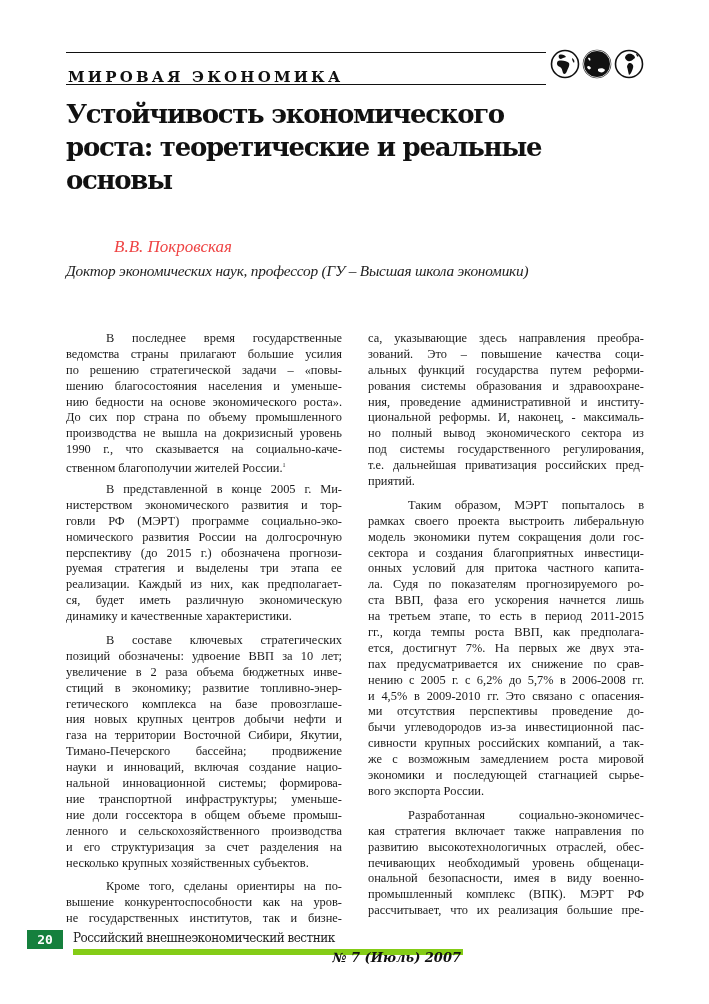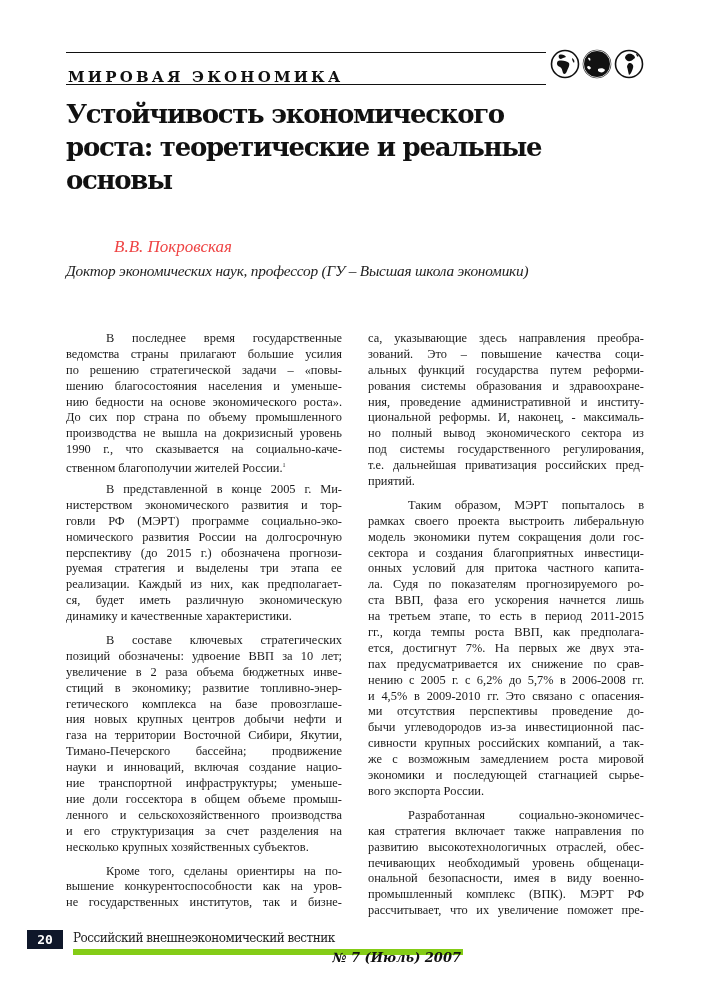--- a/index.html
+++ b/index.html
@@ -13,21 +13,21 @@
   .affiliation { position: absolute; left: 66px; top: 262px; font-family: "Liberation Serif", serif; font-style: italic; font-size: 15.3px; letter-spacing: -0.2px; color: #222; }
   .column { position: absolute; top: 331px; width: 276px; font-family: "Liberation Serif", serif; font-size: 12.4px; line-height: 15.9px; color: #1a1a1a; }
   .col-left { left: 66px; }
   .col-right { left: 368px; }
   .line { display: block; text-align: justify; text-align-last: justify; white-space: nowrap; height: 15.9px; overflow: visible; }
   .line.last { text-align-last: left; }
   .line.indent { padding-left: 40px; }
   .para-gap { display: block; height: 8px; }
   sup.fn { font-size: 6px; vertical-align: 5px; }
   .footer { position: absolute; left: 27px; top: 930px; width: 436px; height: 20px; }
-  .page-number { position: absolute; left: 0; top: 0; width: 36px; height: 19px; background: #0f172a; color: #fff; font-family: "DejaVu Sans Mono", monospace; font-weight: bold; font-size: 13px; line-height: 19px; text-align: center; }
+  .page-number { position: absolute; left: 0; top: 0; width: 36px; height: 19px; background: #15803d; color: #fff; font-family: "DejaVu Sans Mono", monospace; font-weight: bold; font-size: 13px; line-height: 19px; text-align: center; }
   .journal-line { position: absolute; left: 46px; top: 0; right: 0; height: 19px; border-bottom: 6px solid #84cc16; }
   .journal-name { position: absolute; left: 0; top: 1px; font-family: "DejaVu Serif", serif; font-size: 12px; letter-spacing: -0.5px; color: #222; }
   .issue { position: absolute; right: 2px; top: 0px; font-family: "DejaVu Serif", serif; font-style: italic; font-weight: bold; font-size: 13px; color: #111; margin-top: 20px; }
 </style>
 </head>
 <body>
 
 <div class="section-header">
   <span class="section-title">МИРОВАЯ ЭКОНОМИКА</span>
 </div>
@@ -90,20 +90,21 @@
   <div id="L3">
       <span class="line indent">В составе ключевых стратегических</span>
       <span class="line">позиций обозначены: удвоение ВВП за 10 лет;</span>
       <span class="line">увеличение в 2 раза объема бюджетных инве-</span>
       <span class="line">стиций в экономику; развитие топливно-энер-</span>
       <span class="line">гетического комплекса на базе провозглаше-</span>
       <span class="line">ния новых крупных центров добычи нефти и</span>
       <span class="line">газа на территории Восточной Сибири, Якутии,</span>
       <span class="line">Тимано-Печерского бассейна; продвижение</span>
       <span class="line">науки и инноваций, включая создание нацио-</span>
+      <span class="line">нальной инновационной системы; формирова-</span>
       <span class="line">ние транспортной инфраструктуры; уменьше-</span>
       <span class="line">ние доли госсектора в общем объеме промыш-</span>
       <span class="line">ленного и сельскохозяйственного производства</span>
       <span class="line">и его структуризация за счет разделения на</span>
       <span class="line last">несколько крупных хозяйственных субъектов.</span>
     </div>
   <span class="para-gap"></span>
   <div id="L4">
       <span class="line indent">Кроме того, сделаны ориентиры на по-</span>
       <span class="line">вышение конкурентоспособности как на уров-</span>
@@ -147,21 +148,21 @@
       <span class="line last">вого экспорта России.</span>
     </div>
   <span class="para-gap"></span>
   <div id="R3">
       <span class="line indent">Разработанная социально-экономичес-</span>
       <span class="line">кая стратегия включает также направления по</span>
       <span class="line">развитию высокотехнологичных отраслей, обес-</span>
       <span class="line">печивающих необходимый уровень общенаци-</span>
       <span class="line">ональной безопасности, имея в виду военно-</span>
       <span class="line">промышленный комплекс (ВПК). МЭРТ РФ</span>
-      <span class="line">рассчитывает, что их увеличение поможет пре-</span>
+      <span class="line">рассчитывает, что их реализация большие пре-</span>
     </div>
 </div>
 
 <div class="footer">
   <div class="page-number">20</div>
   <div class="journal-line">
     <span class="journal-name">Российский внешнеэкономический вестник</span>
     <span class="issue">№ 7 (Июль) 2007</span>
   </div>
 </div>

